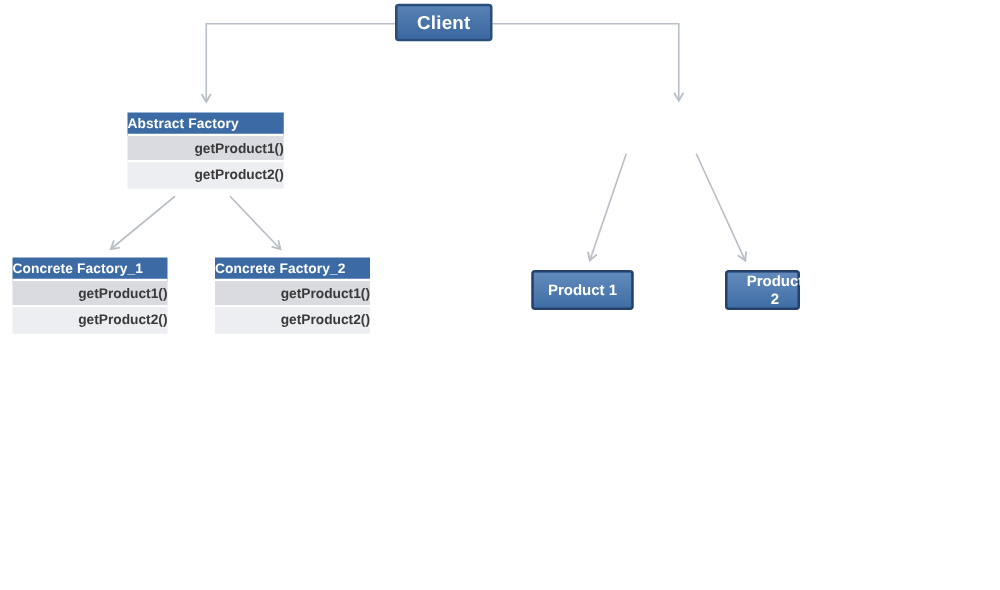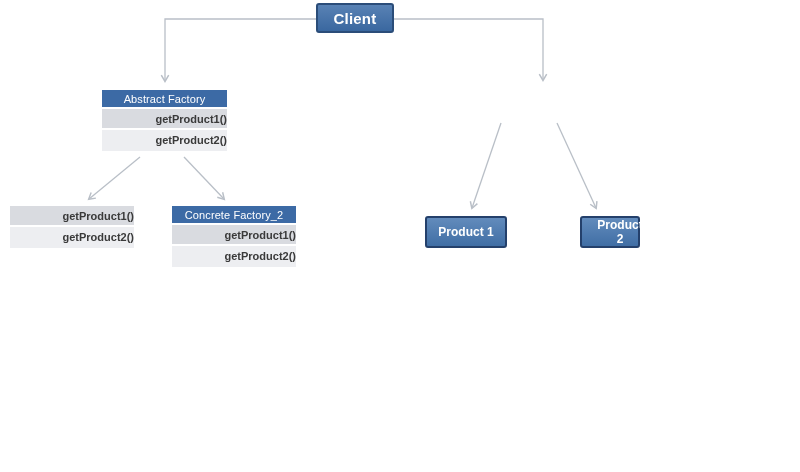--- a/index.html
+++ b/index.html
@@ -41,21 +41,21 @@
     left:458px;top:88px;width:152px;height:33px;
     font-size:12.5px;font-weight:600;
   }
   .node.product{height:32px;font-size:12px;font-weight:bold;}
   .node.product-1{left:425px;top:216px;width:82px;}
   .node.product-2{left:580px;top:216px;width:60px;padding-left:20px;}
 
   .classtable{position:absolute;border-radius:1px;}
   .classtable .hdr{
     height:19px;line-height:19px;background:var(--header-fill);
-    color:var(--header-text);font-size:11px;font-weight:normal;text-align:center;
+    color:var(--header-text);font-size:11px;font-weight:bold;
     border-bottom:2px solid #fff;letter-spacing:.1px;
   }
   .classtable .row{
     height:21px;line-height:21px;font-size:11px;font-weight:bold;
     color:var(--row-text);text-align:right;
   }
   .classtable .row.odd{background:var(--row-odd-bg);border-bottom:2px solid #fff;}
   .classtable .row.even{background:var(--row-even-bg);}
   .classtable.abstract-factory{left:102px;top:90px;width:125px;}
   .classtable.concrete-factory-1{left:10px;top:206px;width:124px;}
@@ -87,20 +87,21 @@
 
   <div class="node client">Client</div>
 
   <div class="classtable abstract-factory">
     <div class="hdr">Abstract Factory</div>
     <div class="row odd">getProduct1()</div>
     <div class="row even">getProduct2()</div>
   </div>
 
   <div class="classtable concrete-factory-1">
+    <div class="hdr">Concrete Factory_1</div>
     <div class="row odd">getProduct1()</div>
     <div class="row even">getProduct2()</div>
   </div>
 
   <div class="classtable concrete-factory-2">
     <div class="hdr">Concrete Factory_2</div>
     <div class="row odd">getProduct1()</div>
     <div class="row even">getProduct2()</div>
   </div>
 

